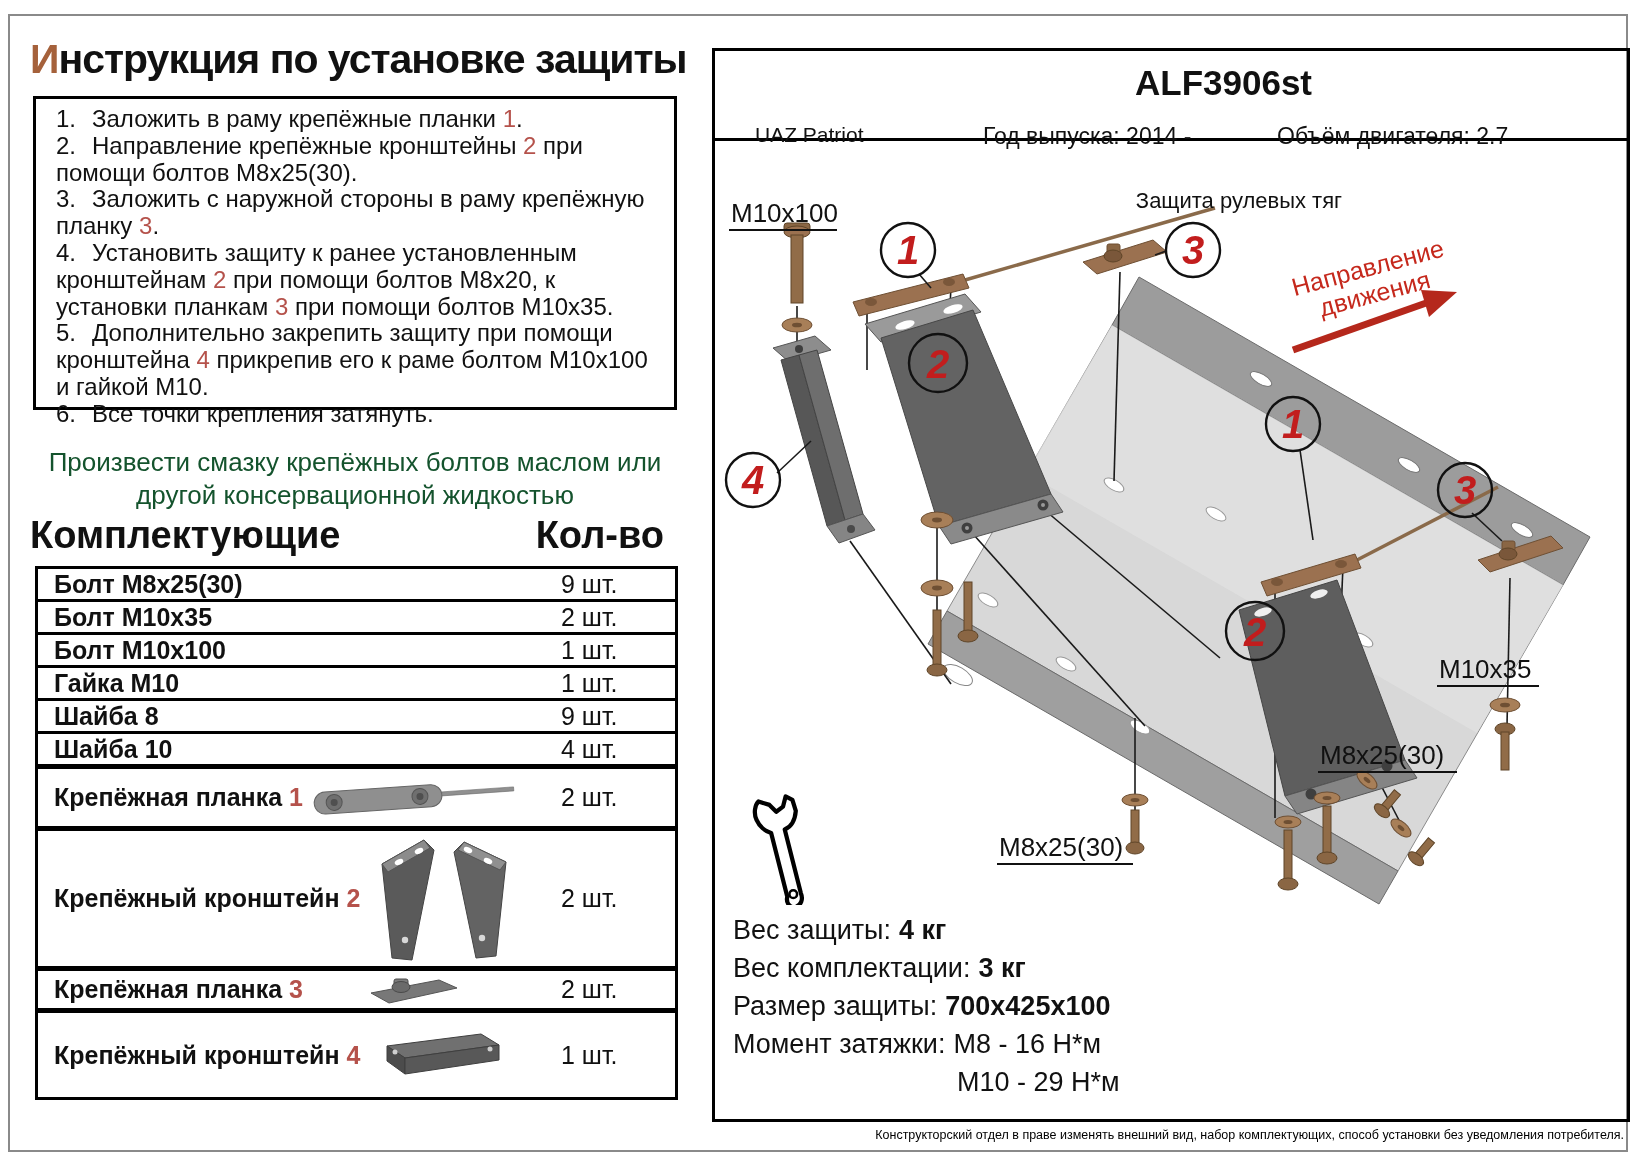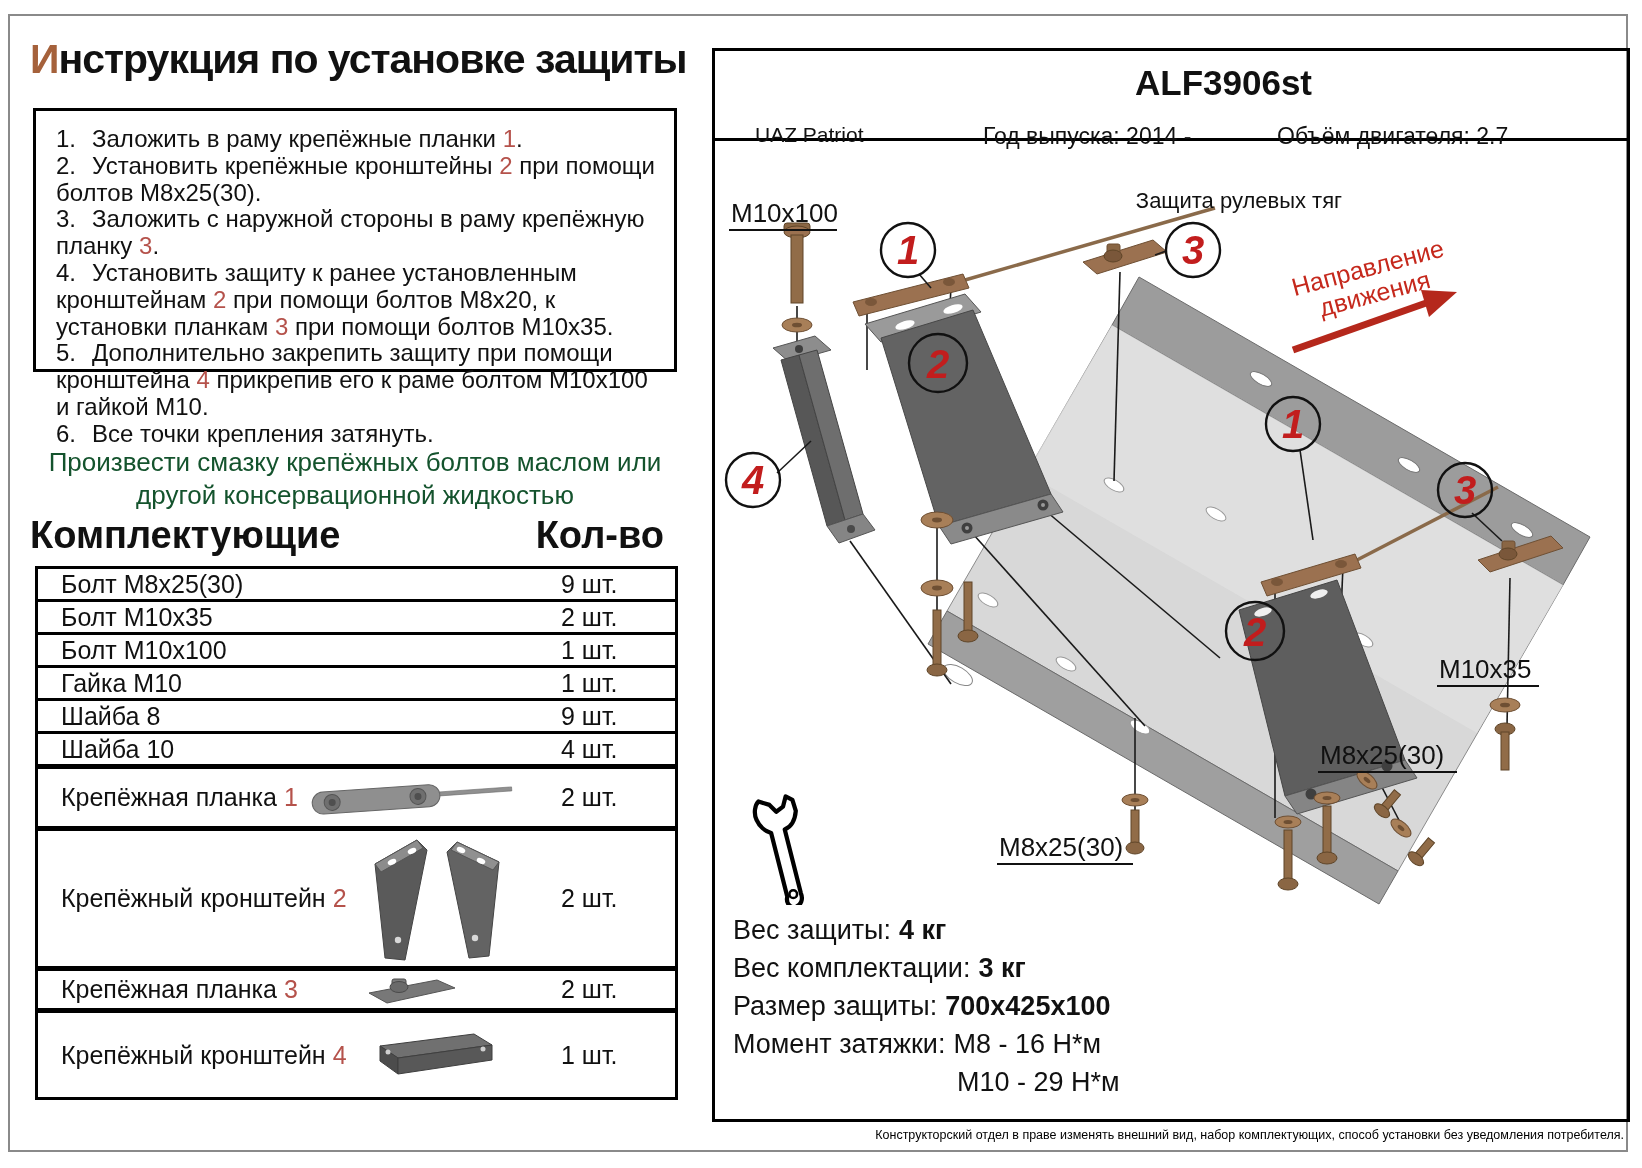--- a/index.html
+++ b/index.html
@@ -2,32 +2,32 @@
 <html><head>
 <meta charset="utf-8">
 <style>
   html,body{margin:0;padding:0;background:#fff;}
   body{width:1642px;height:1168px;position:relative;font-family:"Liberation Sans",sans-serif;color:#111;overflow:hidden;}
   .page-frame{position:absolute;left:8px;top:14px;width:1616px;height:1134px;border:2px solid #8a8a8a;}
   
   .lcol{position:absolute;left:0;top:0;width:690px;}
   .main-title{position:absolute;left:30px;top:36px;width:650px;font-size:41px;font-weight:bold;letter-spacing:-1px;white-space:nowrap;}
   .main-title .cap{color:#a5613b;}
-  .instr-box{position:absolute;left:33px;top:108px;width:644px;height:264px;border:3px solid #000;box-sizing:border-box;padding:15px 18px 6px 20px;}
+  .instr-box{position:absolute;left:33px;top:96px;width:644px;height:314px;border:3px solid #000;box-sizing:border-box;padding:7px 18px 6px 20px;}
   .instr-box p{margin:0;font-size:24px;line-height:26.8px;}
   .instr-box .num{padding-right:16px;}
   .ref{color:#b5524b;}
   .warning{position:absolute;left:33px;top:446px;width:644px;text-align:center;font-size:26px;line-height:33px;color:#14532d;}
   .parts-header{position:absolute;left:30px;top:514px;width:648px;display:flex;justify-content:space-between;font-size:38px;font-weight:bold;}
   .parts-header .qh{padding-right:14px;}
   .parts-table{position:absolute;left:35px;top:566px;width:643px;border:3px solid #000;box-sizing:border-box;}
   .prow{display:flex;align-items:center;border-top:3px solid #000;min-height:30px;}
   .prow:first-child{border-top:none;}
   .prow.thick{border-top-width:5px;}
-  .pname{padding-left:23px;white-space:nowrap;font-size:25px;}
+  .pname{padding-left:16px;white-space:nowrap;font-size:25px;font-weight:bold;}
   .prow.simple .pname{flex:1;}
   .pimg{flex:1;display:flex;justify-content:center;align-items:center;}
   .pqty{width:114px;flex:none;padding-left:34px;font-size:25px;}
   .r-s{min-height:30px;}
   .r-p1{min-height:57px;}
   .r-b2{min-height:135px;}
   .r-p3{min-height:37px;}
   .r-b4{min-height:84px;}
   
   .panel{position:absolute;left:712px;top:48px;width:918px;height:1074px;border:3px solid #000;box-sizing:border-box;}
@@ -46,21 +46,21 @@
 </head>
 <body>
 
 <div class="page-frame"></div>
 
 <div class="lcol">
   <div class="main-title"><span class="cap">И</span><span>нструкция по установке защиты</span></div>
 
   <div class="instr-box">
     <p><span class="num">1.</span><span>Заложить в раму крепёжные планки </span><span class="ref">1</span><span>.</span></p>
-    <p><span class="num">2.</span><span>Установить крепёжные кронштейны </span><span class="ref">2</span><span> при помощи болтов М8х25(30).</span></p>
+    <p><span class="num">2.</span><span>Направление крепёжные кронштейны </span><span class="ref">2</span><span> при помощи болтов М8х25(30).</span></p>
     <p><span class="num">3.</span><span>Заложить с наружной стороны в раму крепёжную планку </span><span class="ref">3</span><span>.</span></p>
     <p><span class="num">4.</span><span>Установить защиту к ранее установленным кронштейнам </span><span class="ref">2</span><span> при помощи болтов М8х20, к установки планкам </span><span class="ref">3</span><span> при помощи болтов М10х35.</span></p>
     <p><span class="num">5.</span><span>Дополнительно закрепить защиту при помощи кронштейна </span><span class="ref">4</span><span> прикрепив его к раме болтом М10х100 и гайкой М10.</span></p>
     <p><span class="num">6.</span><span>Все точки крепления затянуть.</span></p>
   </div>
 
   <div class="warning">Произвести смазку крепёжных болтов маслом или другой консервационной жидкостью</div>
 
   <div class="parts-header">
     <span>Комплектующие</span>

